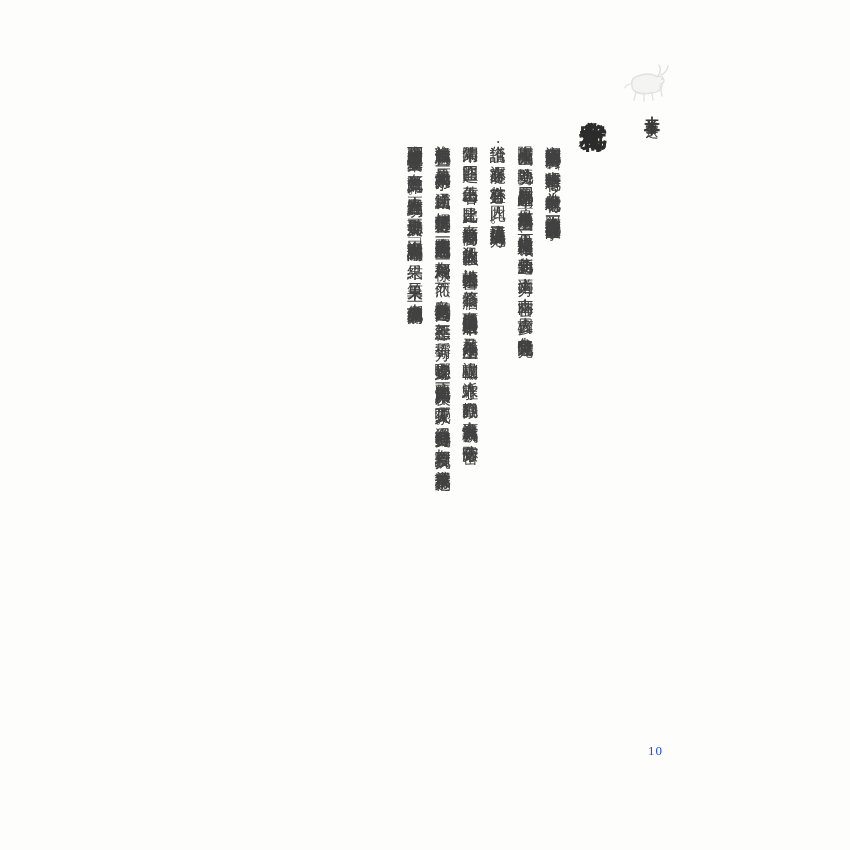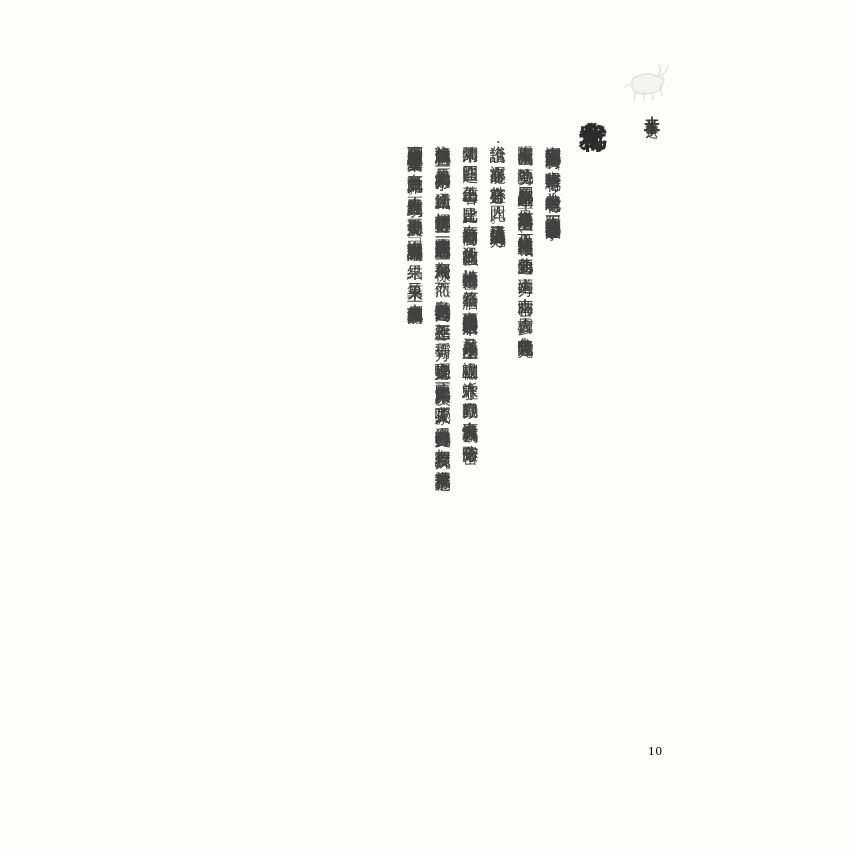--- a/index.html
+++ b/index.html
@@ -84,21 +84,21 @@
     margin: 0;
     padding: 0;
     text-indent: 2em;
   }
   .page-number {
     position: absolute;
     top: 743px;
     left: 648px;
     font-size: 13px;
     letter-spacing: 1px;
-    color: #000000;
+    color: #1d4ed8;
   }
 </style>
 </head>
 <body>
 
 <div class="page">
 
   <svg class="goat-icon" viewBox="0 0 52 44" fill="none" xmlns="http://www.w3.org/2000/svg">
     <path d="M14 26 Q12 18 20 16 Q30 12 38 16 Q46 18 44 26 Q43 32 34 33 Q24 35 18 32 Q14 30 14 26 Z" fill="#ececea" stroke="#c6c6c2" stroke-width="1.4"></path>
     <path d="M40 16 Q44 10 41 5 M43 15 Q49 12 50 6" stroke="#c2c2be" stroke-width="1.4" stroke-linecap="round"></path>

